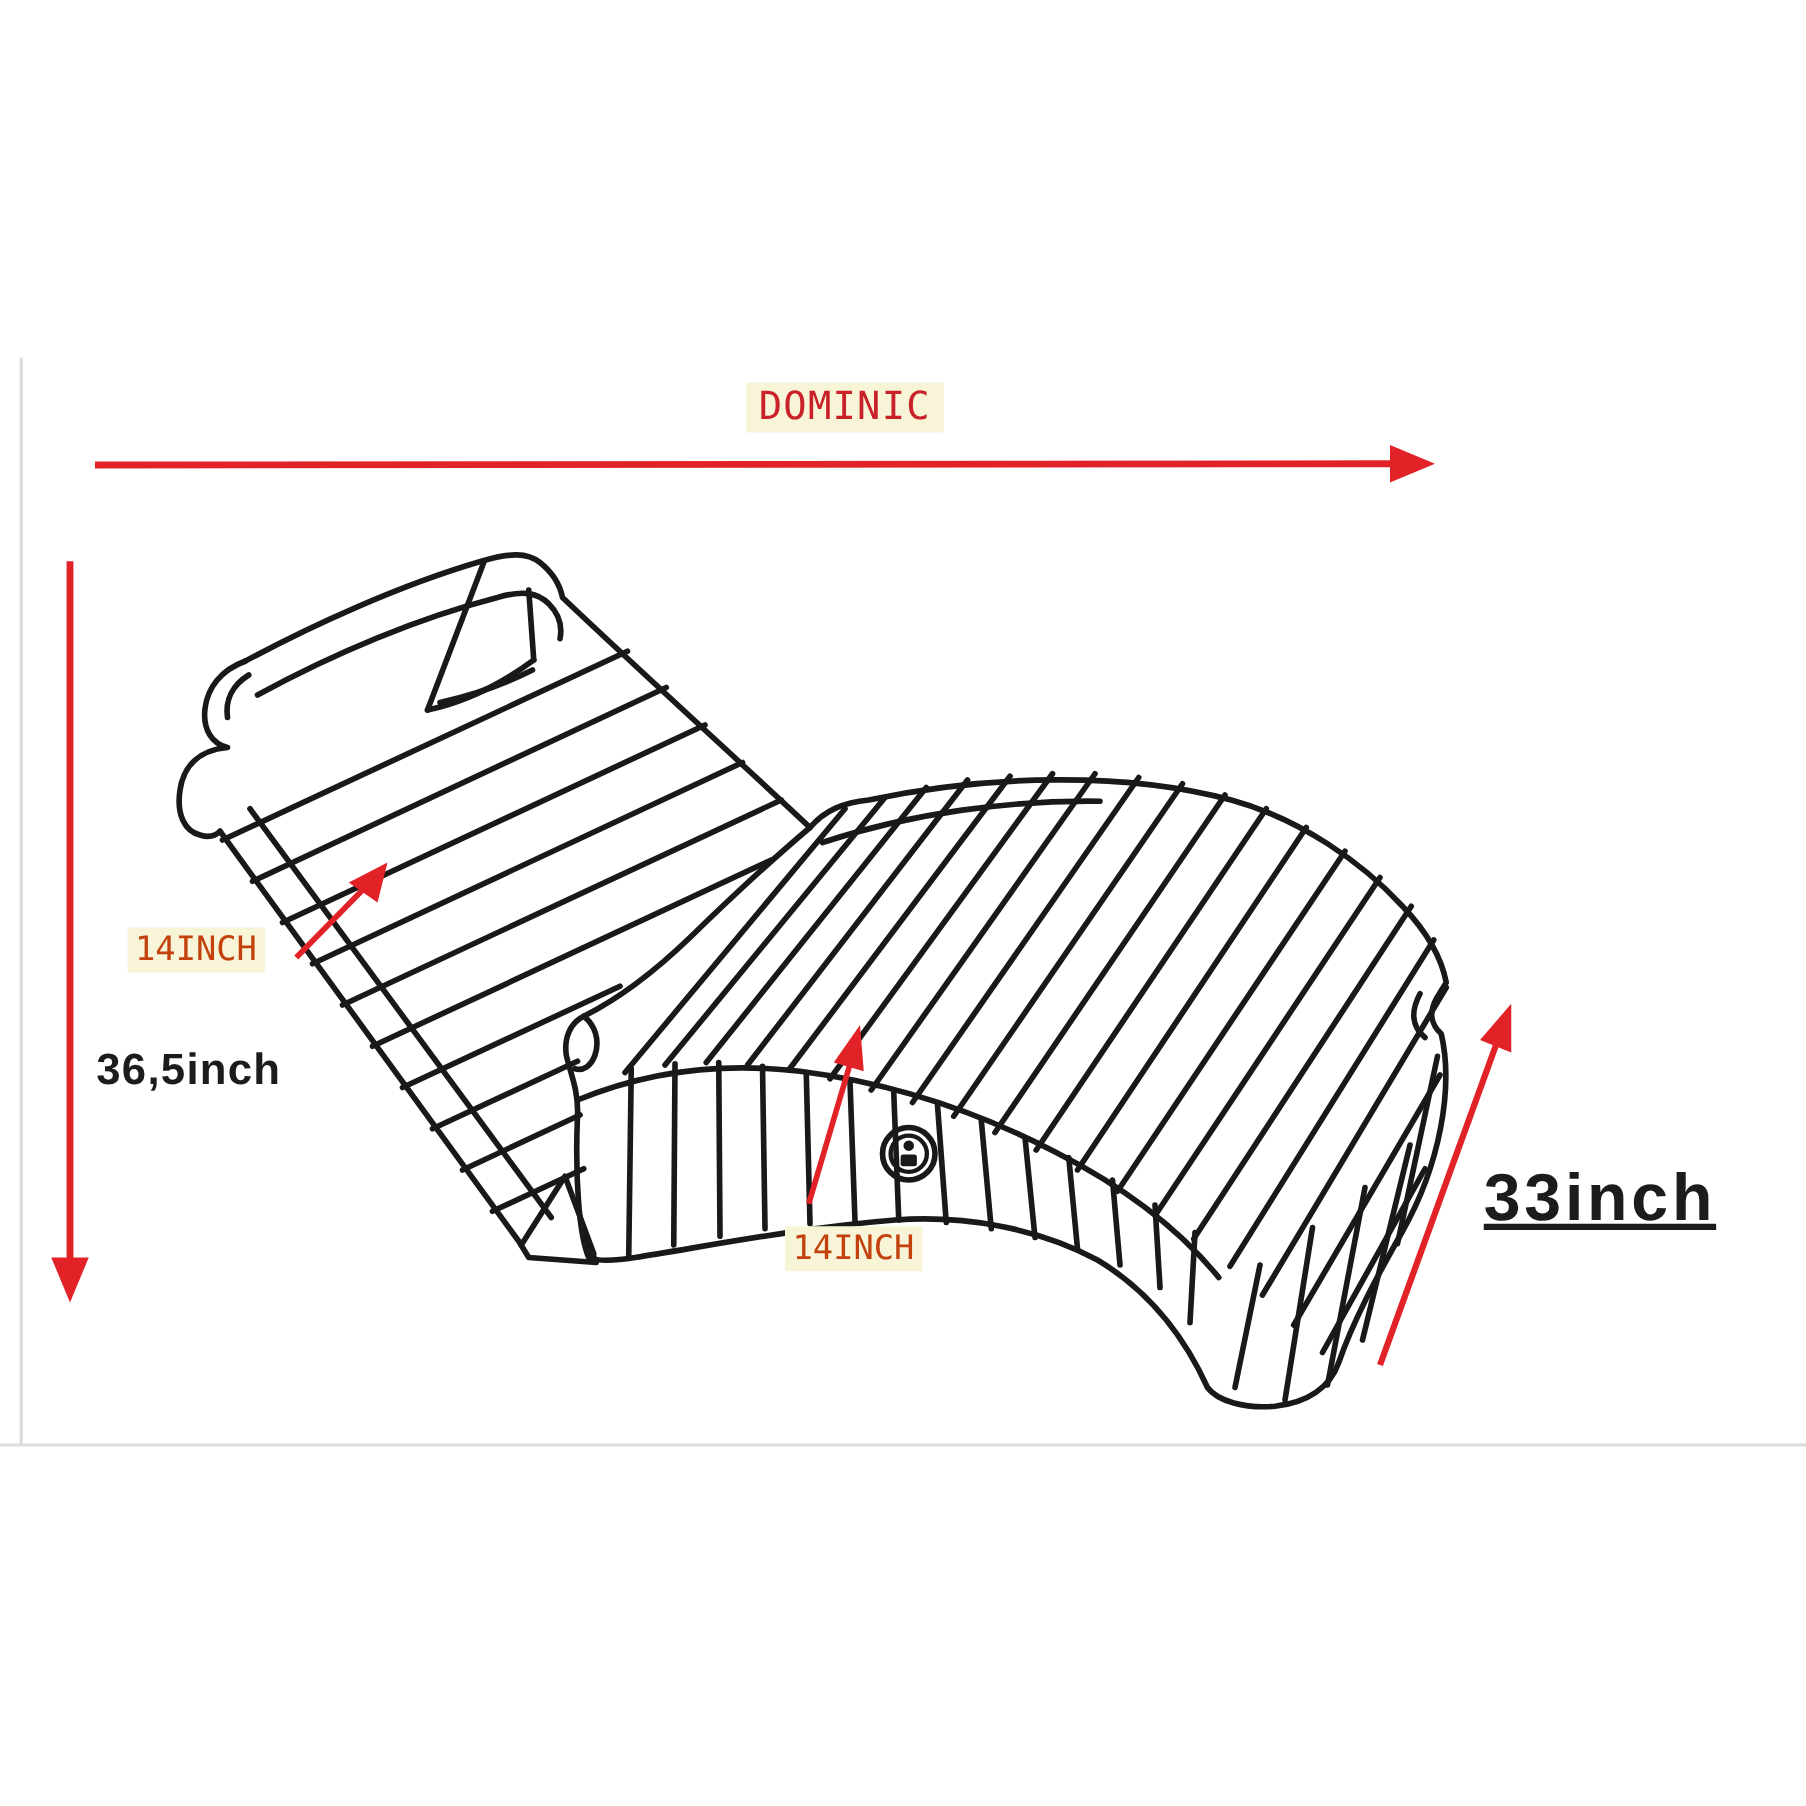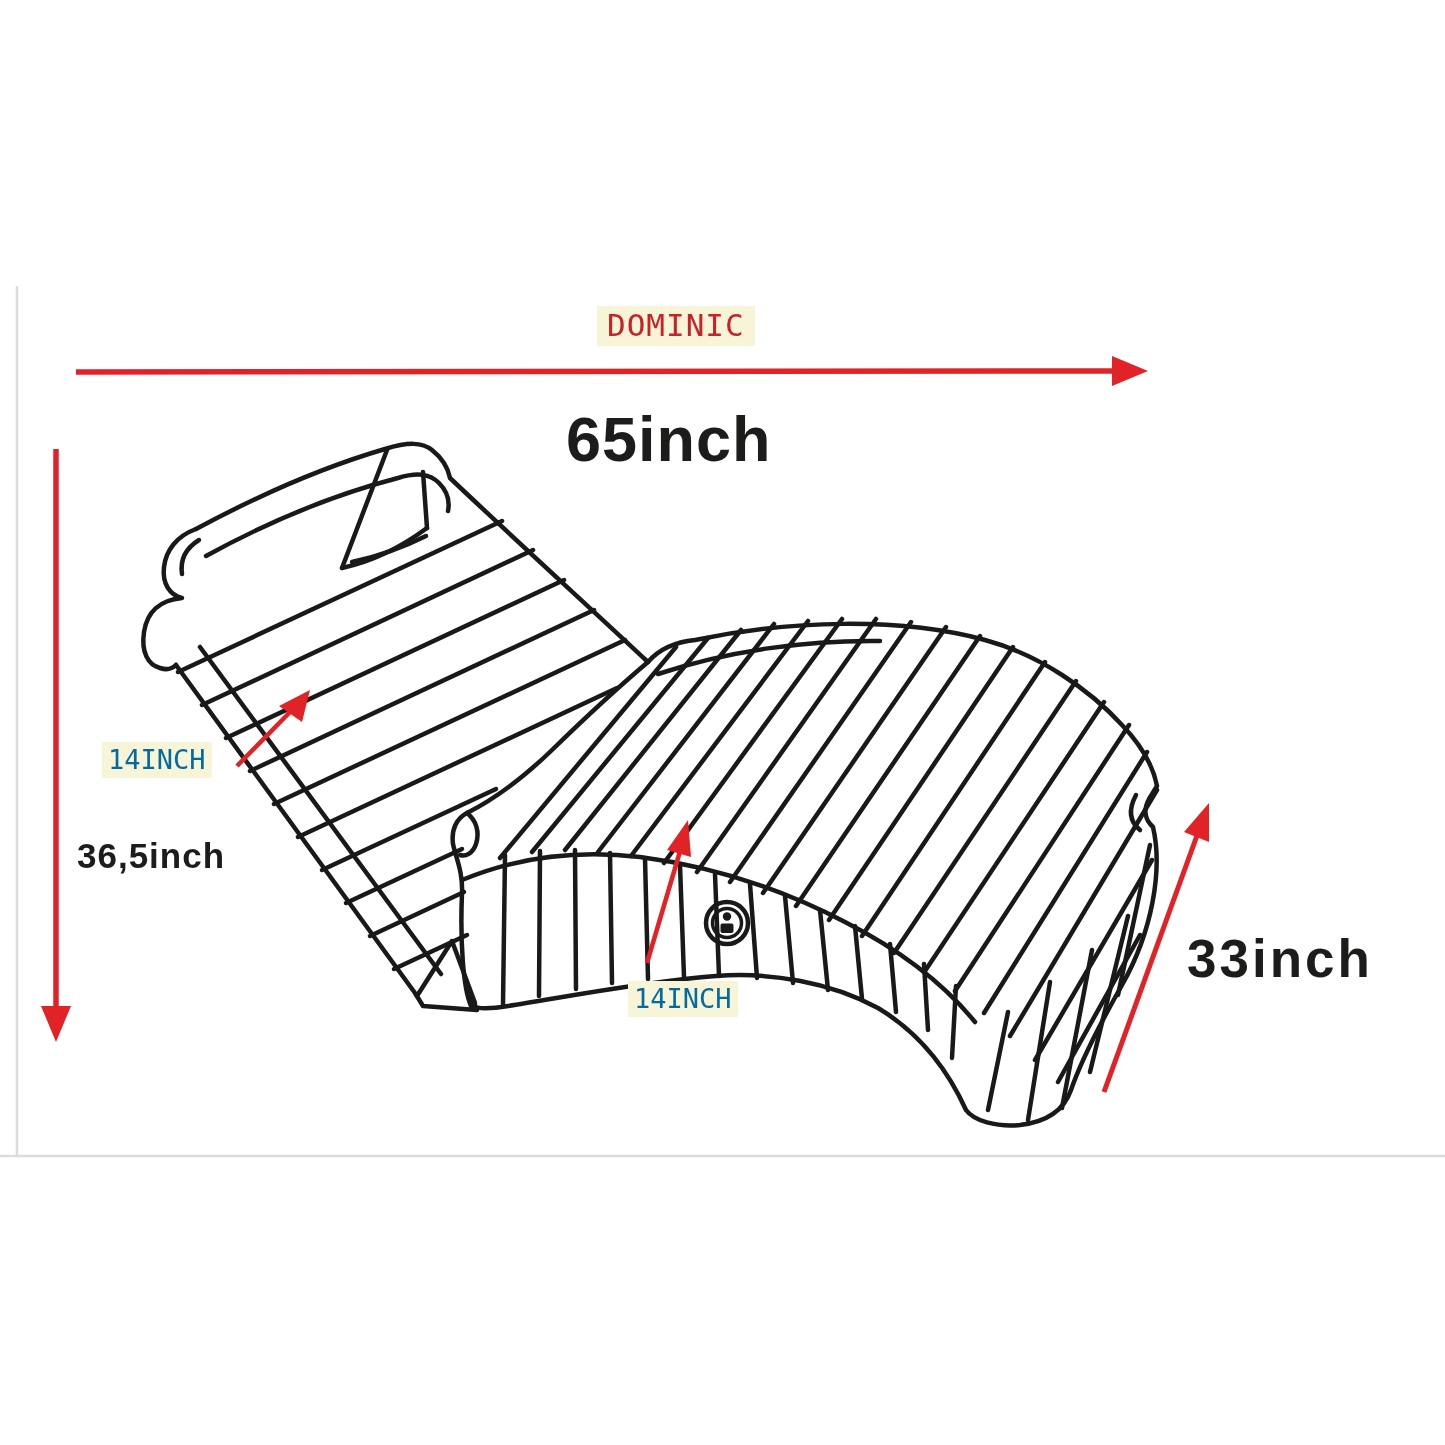--- a/index.html
+++ b/index.html
@@ -7,23 +7,23 @@
     position:relative;width:1445px;height:1445px;background:#ffffff;overflow:hidden;
     font-family:"Liberation Sans",sans-serif;
   }
   .abs{position:absolute;}
   svg{position:absolute;left:0;top:0;}
   .dim-label{
     color:var(--ink,#1c1c1a);font-weight:bold;white-space:nowrap;line-height:1;
   }
   .len{left:566px;top:408px;font-size:63px;letter-spacing:1px;}
   .hgt{left:77px;top:838px;font-size:35px;letter-spacing:1px;text-align:right;}
-  .dep{left:1187px;top:932px;font-size:53px;letter-spacing:3px;}
+  .dep{left:1187px;top:932px;font-size:53px;letter-spacing:3px;text-decoration:underline;}
   .hl-label{
-    font-family:"DejaVu Sans Mono",monospace;color:#0369a1;line-height:1.1;
+    font-family:"DejaVu Sans Mono",monospace;color:#c2410c;line-height:1.1;
     background:var(--hl,#f8f4d8);white-space:nowrap;
   }
   .brand{
     left:597px;top:306px;font-size:31px;padding:2px 10px 4px 10px;
     font-family:"DejaVu Sans Mono",monospace;color:var(--brand,#c92128);
     background:var(--hl,#f8f4d8);letter-spacing:1px;
   }
   .w14a{left:102px;top:742px;font-size:27px;padding:3px 6px;}
   .w14b{left:628px;top:981px;font-size:27px;padding:3px 6px;}
 </style>
@@ -147,21 +147,20 @@
     </g>
 
     <g>
       <line x1="647" y1="963" x2="681" y2="848" stroke="#e12227" stroke-width="4.5"></line>
       <polygon points="688,820 691,857 667,850" fill="#e12227"></polygon>
     </g>
   </svg>
 
   <div class="abs hl-label brand">DOMINIC</div>
 
-  <div class="abs dim-label len">65inch</div>
 
   <div class="abs dim-label hgt">36,5inch</div>
 
   <div class="abs dim-label dep">33inch</div>
 
   <div class="abs hl-label w14a">14INCH</div>
 
   <div class="abs hl-label w14b">14INCH</div>
 </div>
 

